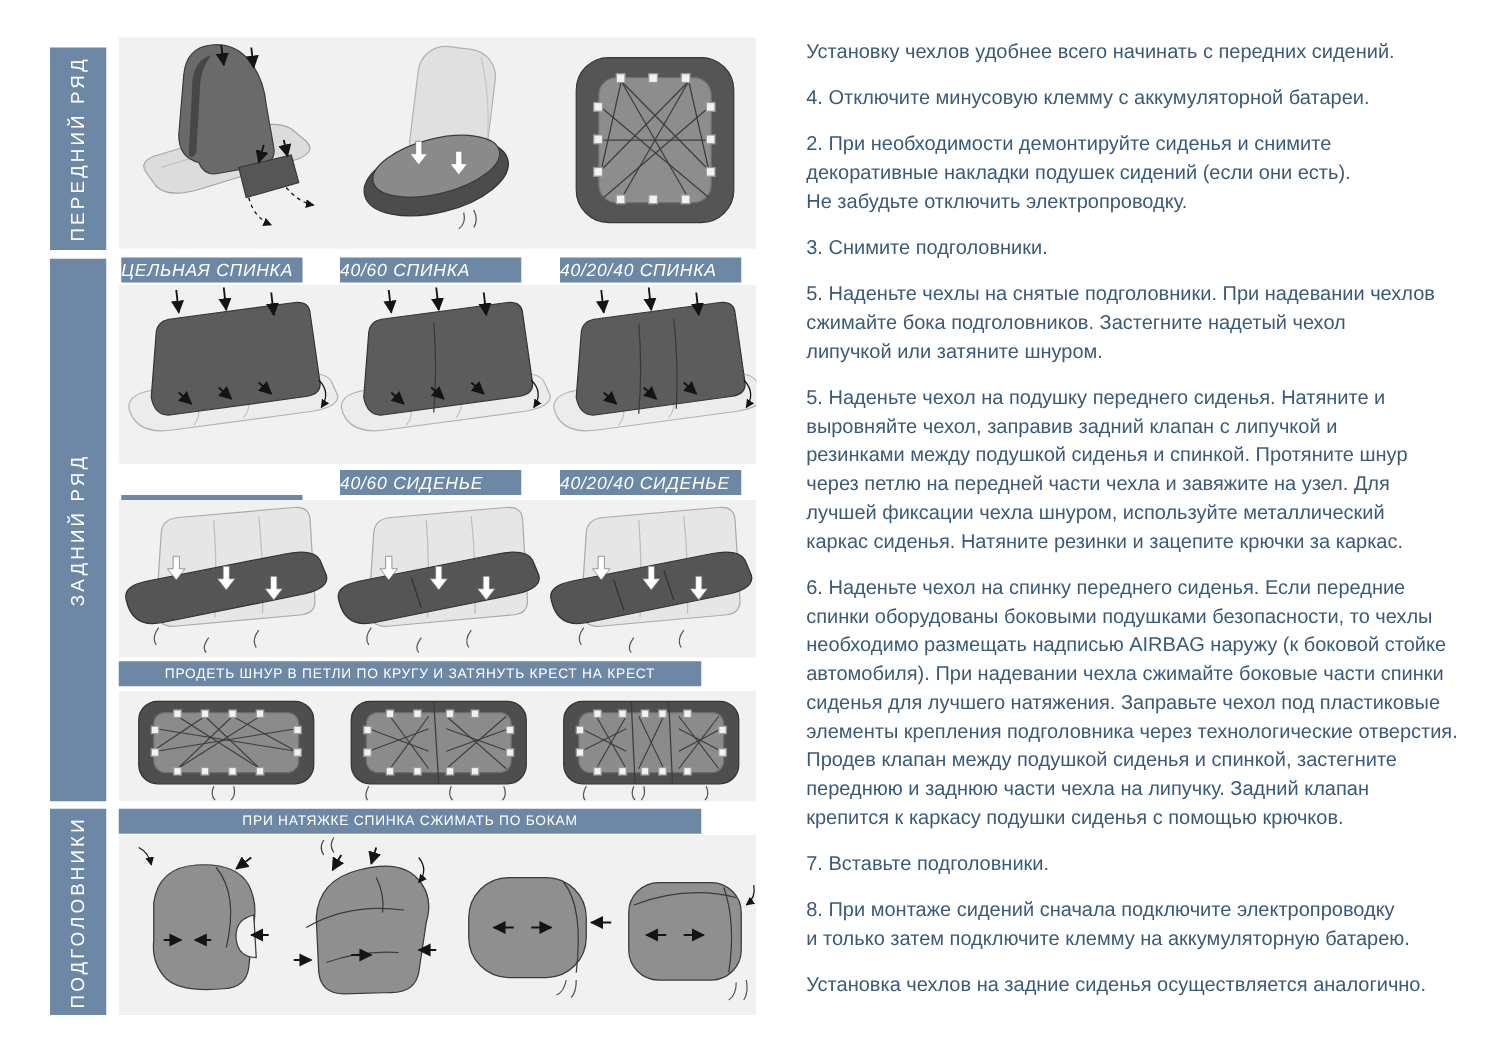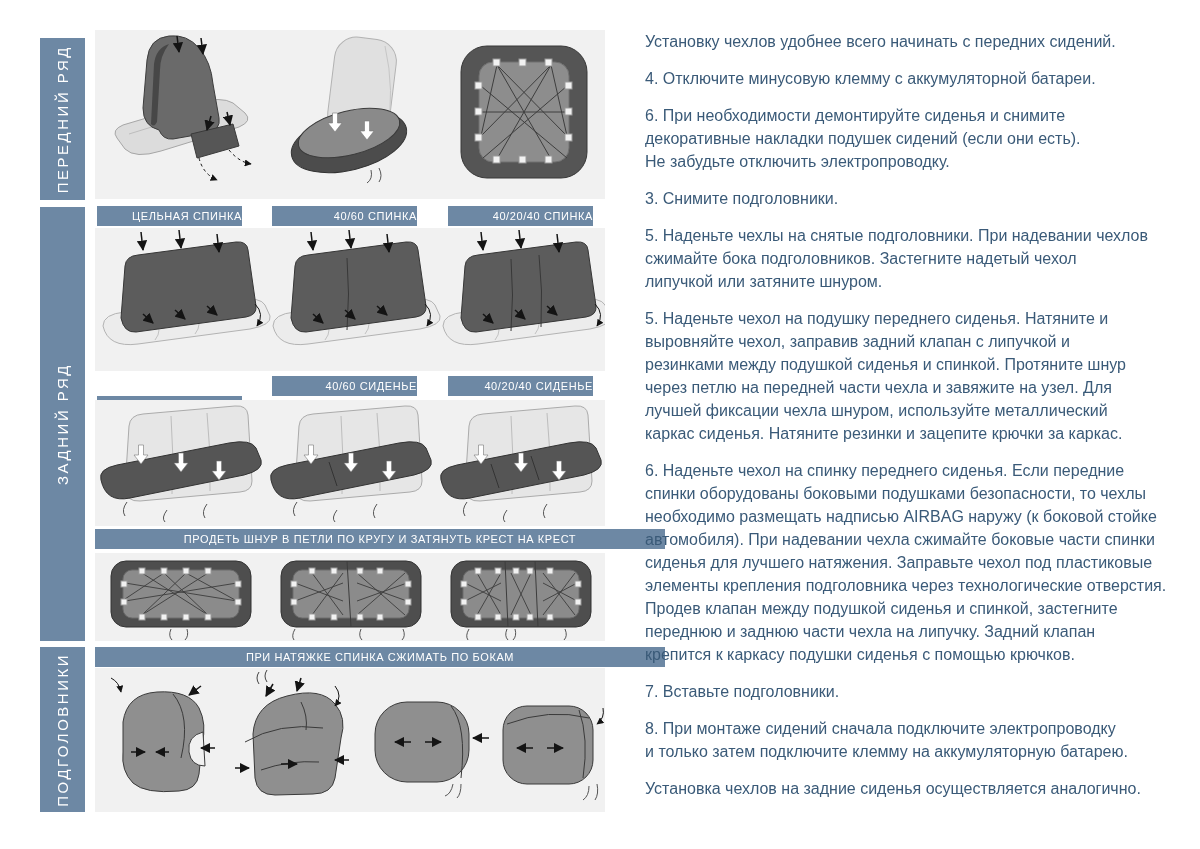--- a/index.html
+++ b/index.html
@@ -19,23 +19,23 @@
   .panel{position:absolute;left:95px;width:510px;background:#f1f1f1;}
   #panel-front{top:30px;height:169px;}
   #panel-backrests{top:228px;height:143px;}
   #panel-cushions{top:400px;height:126px;}
   #panel-bottoms{top:553px;height:88px;}
   #panel-headrests{top:668px;height:144px;}
   .panel svg{display:block;}
 
   
   .lb{position:absolute;width:145px;height:20px;background:#6d88a4;color:#fff;
-      display:flex;align-items:center;justify-content:flex-end;
-      font-size:11px;letter-spacing:0.6px;white-space:nowrap;}
-  .banner{position:absolute;left:95px;width:570px;height:20px;background:#6d88a4;color:#fff;
+      display:flex;align-items:center;justify-content:flex-start;
+      font-size:14px;letter-spacing:0.6px;white-space:nowrap;font-style:italic;}
+  .banner{position:absolute;left:95px;width:466px;height:20px;background:#6d88a4;color:#fff;
       display:flex;align-items:center;justify-content:center;
       font-size:11px;letter-spacing:0.6px;white-space:nowrap;}
 
   
   .instructions{position:absolute;left:645px;top:30px;width:540px;
       color:#3a5a78;font-size:16px;line-height:23px;}
   .instructions p{margin:0 0 14px 0;white-space:pre-line;}
 </style>
 </head>
 <body>
@@ -364,21 +364,21 @@
         <line x1="56" y1="68" x2="72" y2="68" stroke="#141414" stroke-width="1.5" marker-end="url(#ab)"></line>
         <path d="M112,28 q2,10 -6,16" fill="none" stroke="#141414" marker-end="url(#ab)"></path>
         <path d="M98,106 q0,10 -6,14 M106,104 q2,10 -2,16" stroke="#555555" fill="none"></path>
       </g>
     </svg>
   </div>
 
   <div class="instructions">
     <p>Установку чехлов удобнее всего начинать с передних сидений.</p>
     <p>4. Отключите минусовую клемму с аккумуляторной батареи.</p>
-    <p>6. При необходимости демонтируйте сиденья и снимите
+    <p>2. При необходимости демонтируйте сиденья и снимите
 декоративные накладки подушек сидений (если они есть).
 Не забудьте отключить электропроводку.</p>
     <p>3. Снимите подголовники.</p>
     <p>5. Наденьте чехлы на снятые подголовники. При надевании чехлов
 сжимайте бока подголовников. Застегните надетый чехол
 липучкой или затяните шнуром.</p>
     <p>5. Наденьте чехол на подушку переднего сиденья. Натяните и
 выровняйте чехол, заправив задний клапан с липучкой и
 резинками между подушкой сиденья и спинкой. Протяните шнур
 через петлю на передней части чехла и завяжите на узел. Для

